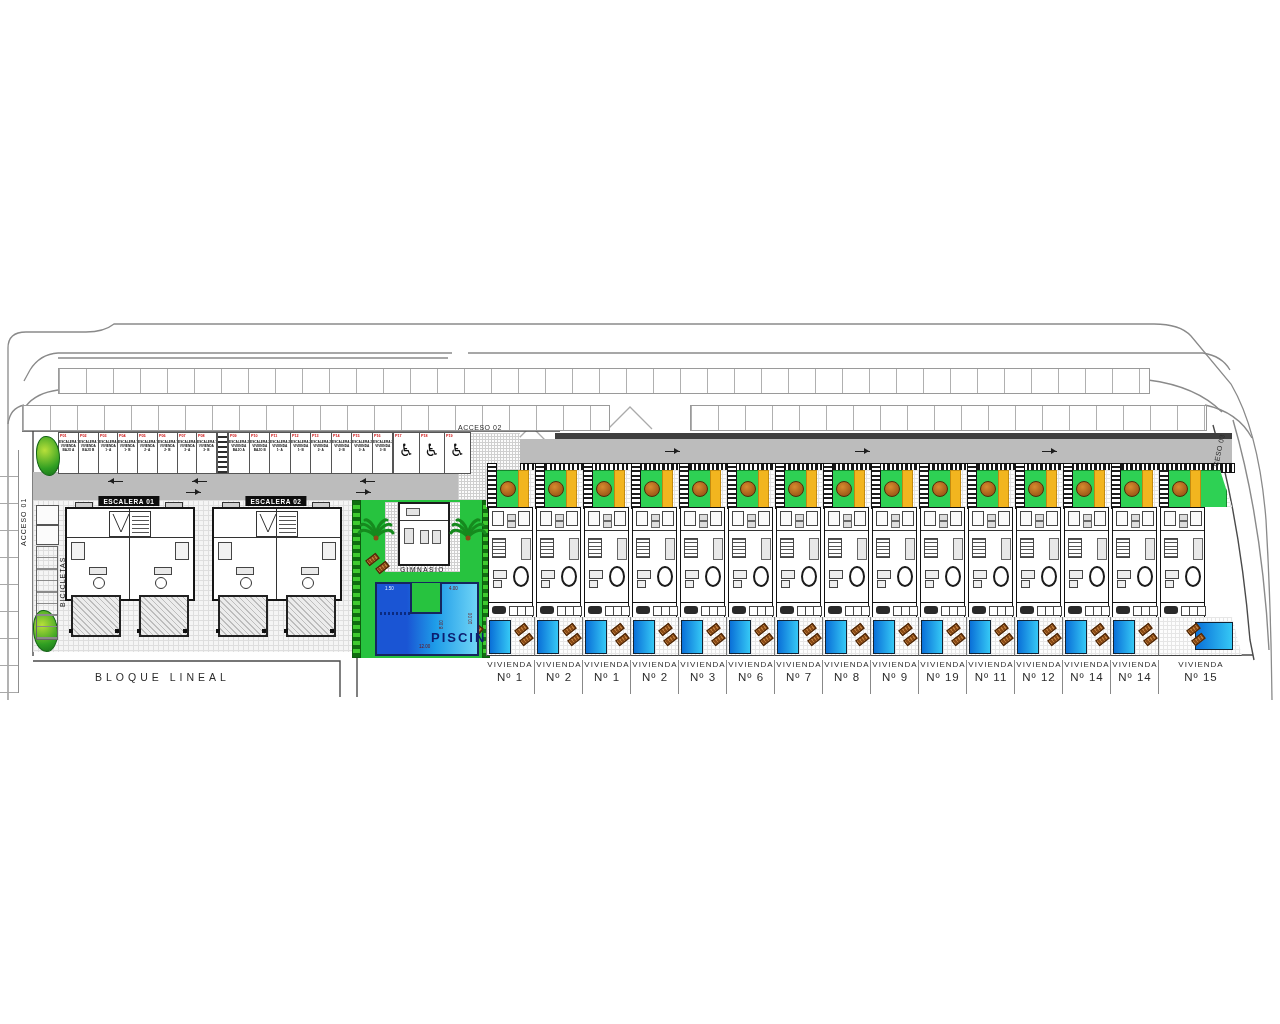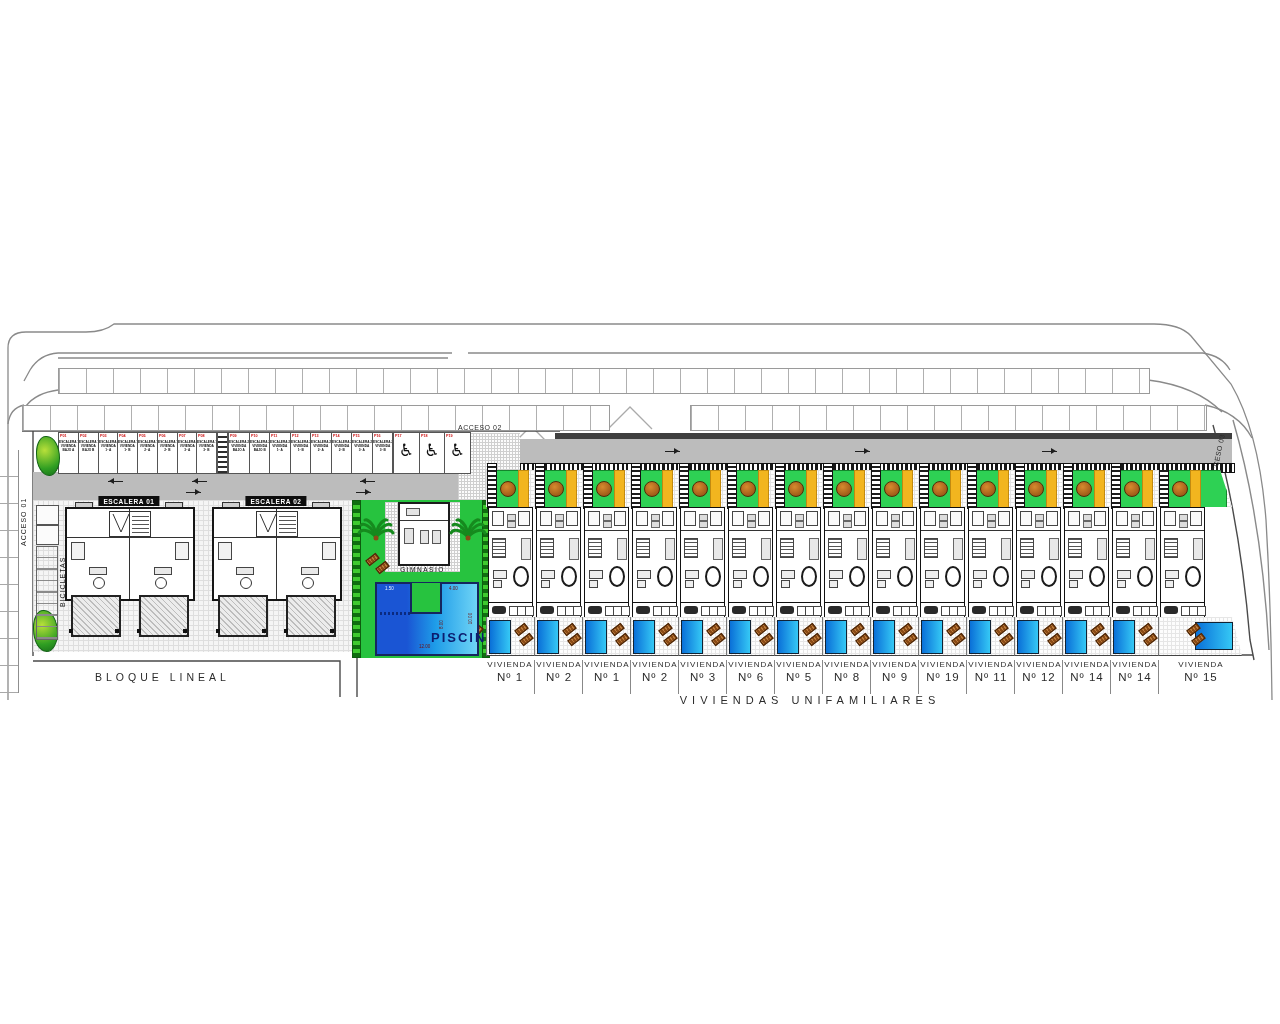--- a/index.html
+++ b/index.html
@@ -390,21 +390,20 @@
 <div class="storage" style="left:36px;top:505px;width:21px;height:18px;"></div>
 <div class="storage" style="left:36px;top:525px;width:21px;height:18px;"></div>
 <div class="bikerack"></div>
 <div class="vertlabel" style="left:59px;top:545px;height:62px;">BICICLETAS</div>
 
 <div class="vertlabel" style="left:20px;top:498px;height:48px;">ACCESO 01</div>
 <div class="caption" style="left:458px;top:424px;font-size:7px;letter-spacing:0.5px;">ACCESO 02</div>
 <div class="caption" style="left:1196px;top:452px;font-size:7px;letter-spacing:0.5px;transform:rotate(-78deg);transform-origin:center;">ACCESO 03</div>
 
 <div class="caption" style="left:95px;top:671px;font-size:10.5px;letter-spacing:4px;">BLOQUE LINEAL</div>
-<div class="caption" style="left:560px;top:694px;width:500px;text-align:center;font-size:11px;letter-spacing:5px;">VIVIENDAS UNIFAMILIARES</div>
 
 <div id="blocks-layer">
   <div class="block" style="left: 65px;">
     <div class="block-banner">ESCALERA 01</div>
     <div class="staircore" style="left:10px;"></div>
     <div class="staircore" style="left:100px;"></div>
     <div class="block-body">
       <div class="stairbox">
         <svg width="22" height="22" style="position:absolute;left:0;top:0;">
               <path d="M3,2 L11,20 L19,2" fill="none" stroke="#333" stroke-width="1"></path>
@@ -712,21 +711,21 @@
         <div class="csq" style="left:36px;"></div>
       </div>
     </div>
     <div class="terrace">
       <div class="hpool"></div>
       <div class="lounger lg1" style="left:28px;top:9px;"></div>
       <div class="lounger lg2" style="left:33px;top:19px;"></div>
     </div>
     <div class="vlabel">
       <div class="vword">VIVIENDA</div>
-      <div class="vnum">Nº 5</div>
+      <div class="vnum">Nº 7</div>
     </div>
   </div>
 
   <div class="unit" style="left: 822px;">
     <div class="garden">
       <div class="gext"></div>
       <div class="ggreen">
         <div class="tree"></div>
       </div>
       <div class="ystrip"></div>

